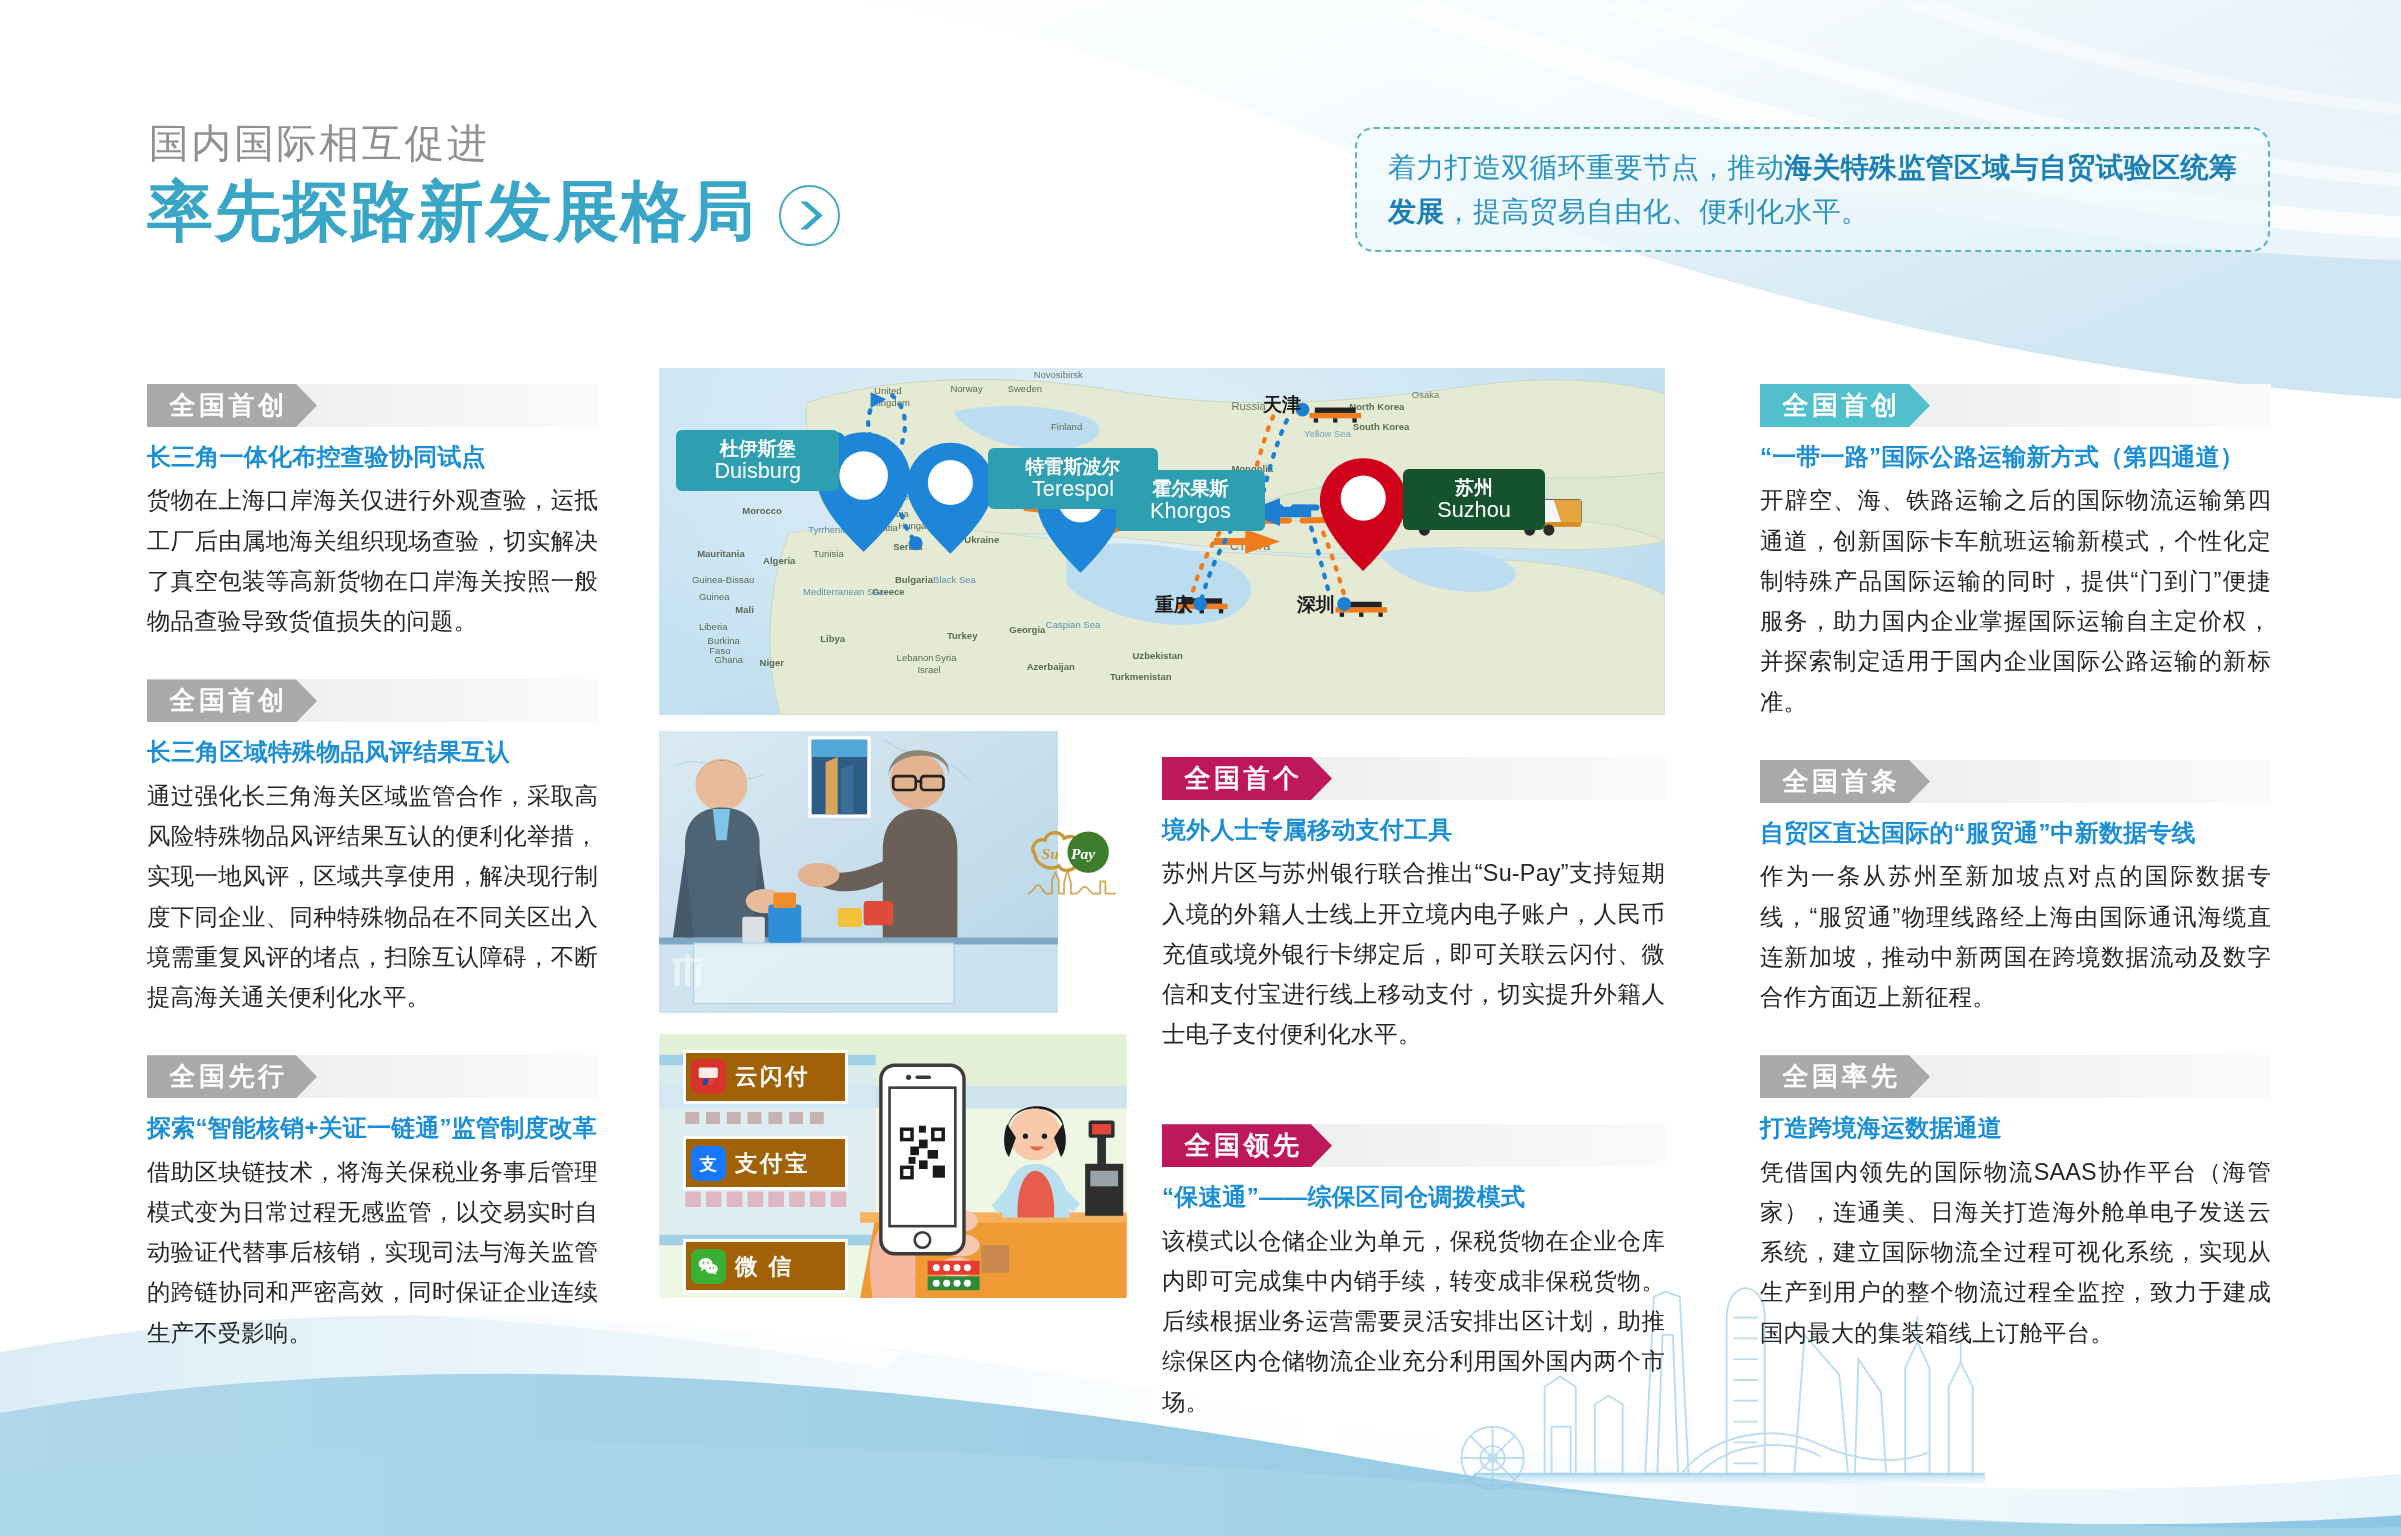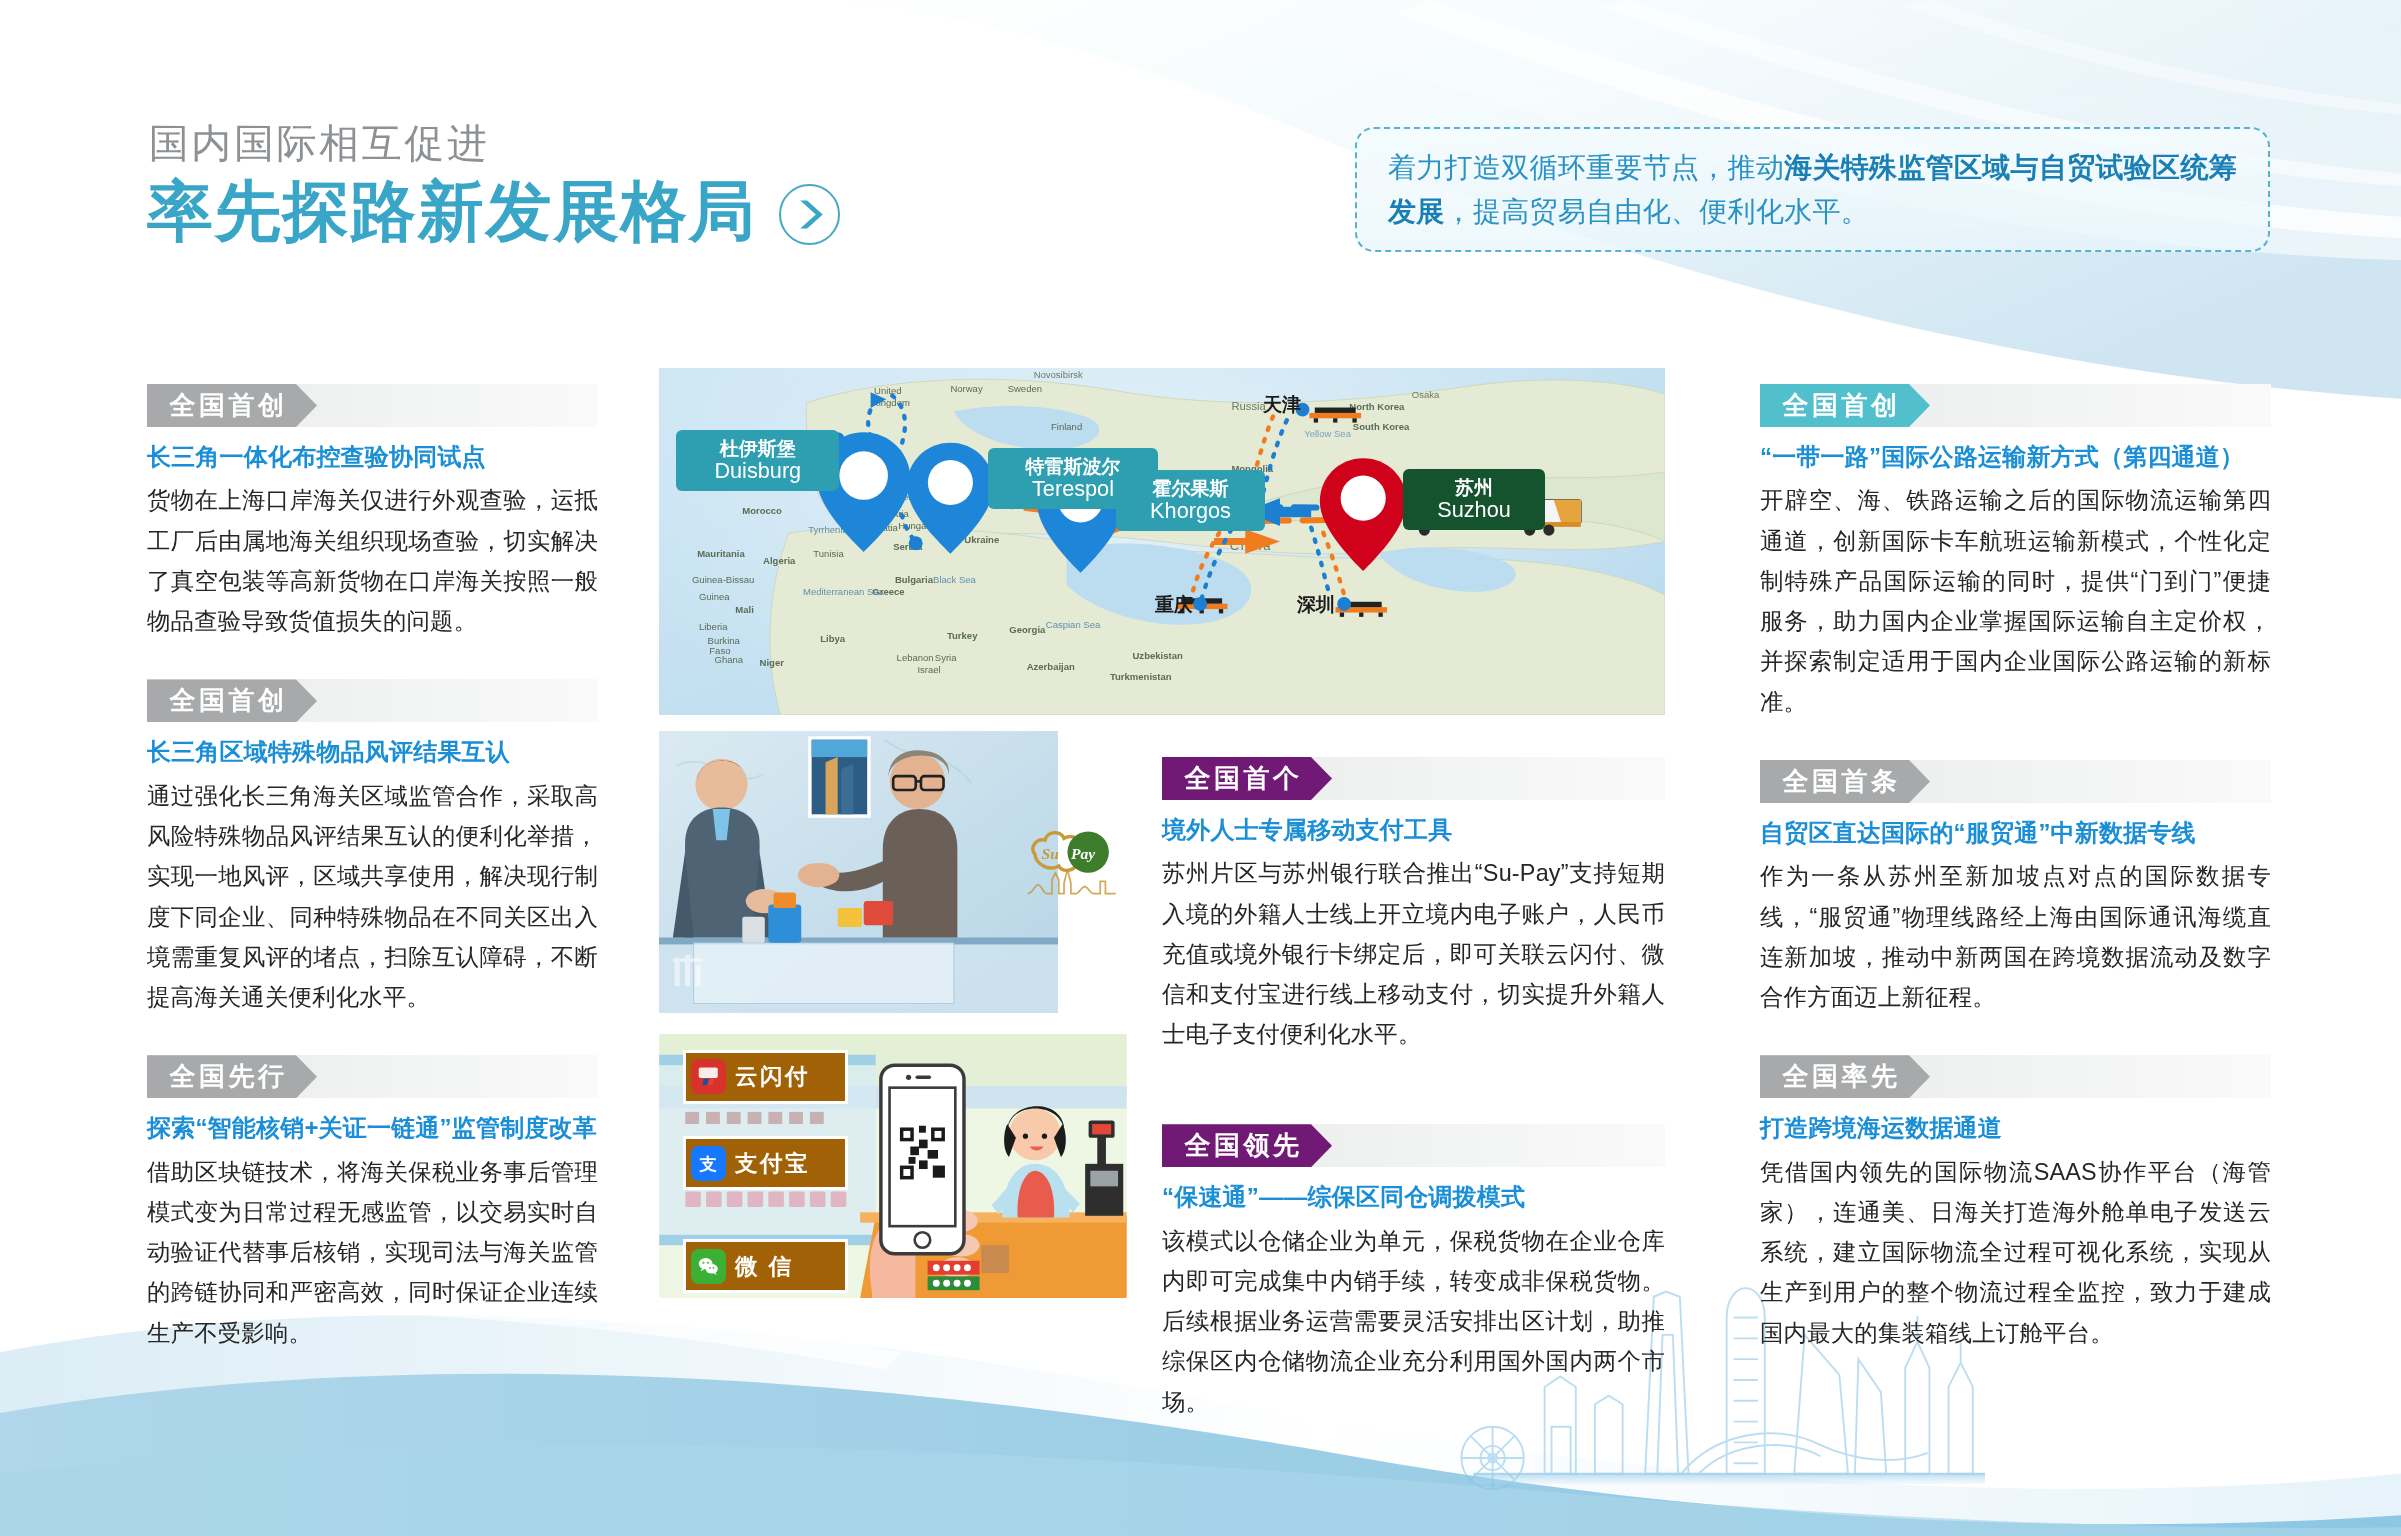--- a/index.html
+++ b/index.html
@@ -13,21 +13,21 @@
   
   .bg-layer{position:absolute;inset:0;z-index:0;pointer-events:none;}
   .bg-svg{position:absolute;left:0;top:0;width:2401px;height:1536px;}
 
   
   .header{position:absolute;left:147px;top:121px;z-index:5;}
   .kicker{
     font-size:40px;color:#8d9194;letter-spacing:2.6px;font-weight:400;
     margin:0 0 12px 1.7px;line-height:1.1;
   }
-  .title-row{display:flex;align-items:center;gap:22.5px;}
+  .title-row{display:flex;align-items:flex-end;gap:22.5px;}
   .main-title{
     font-size:66px;font-weight:700;color:#3aa6c7;letter-spacing:1.7px;
     line-height:1.05;margin:0;white-space:nowrap;
   }
   .chev-circle{
     width:57px;height:57px;border-radius:50%;border:2.6px solid #45a9c4;
     display:flex;align-items:center;justify-content:center;flex:none;
     margin-top:5.2px;
   }
   .chev-circle svg{display:block;}
@@ -56,21 +56,21 @@
     position:absolute;left:0;top:0;height:43px;right:0;
     background:linear-gradient(90deg,#e9eaea 0%,#f2f3f3 55%,#fafafa 100%);
   }
   .badge{
     position:absolute;left:0;top:0;height:43px;display:flex;align-items:center;
     padding:0 29.5px 0 22.5px;color:#fff;font-size:26px;font-weight:700;letter-spacing:3.5px;
     clip-path:polygon(0 0, calc(100% - 21px) 0, 100% 50%, calc(100% - 21px) 100%, 0 100%);
     box-sizing:border-box;
   }
   .badge.grey{background:#a7a9ab;}
-  .badge.blue{background:#701a75;}
+  .badge.blue{background:#be185d;}
   .badge.teal{background:#52bfcd;}
 
   .card-title{
     font-size:24px;font-weight:700;color:#1a8ed6;margin:0 0 7px 0;
     line-height:1.35;letter-spacing:0.2px;
   }
   .card-body{
     font-size:23.4px;color:#262626;line-height:1.72;margin:0;
     letter-spacing:0.2px;text-align:justify;
   }

